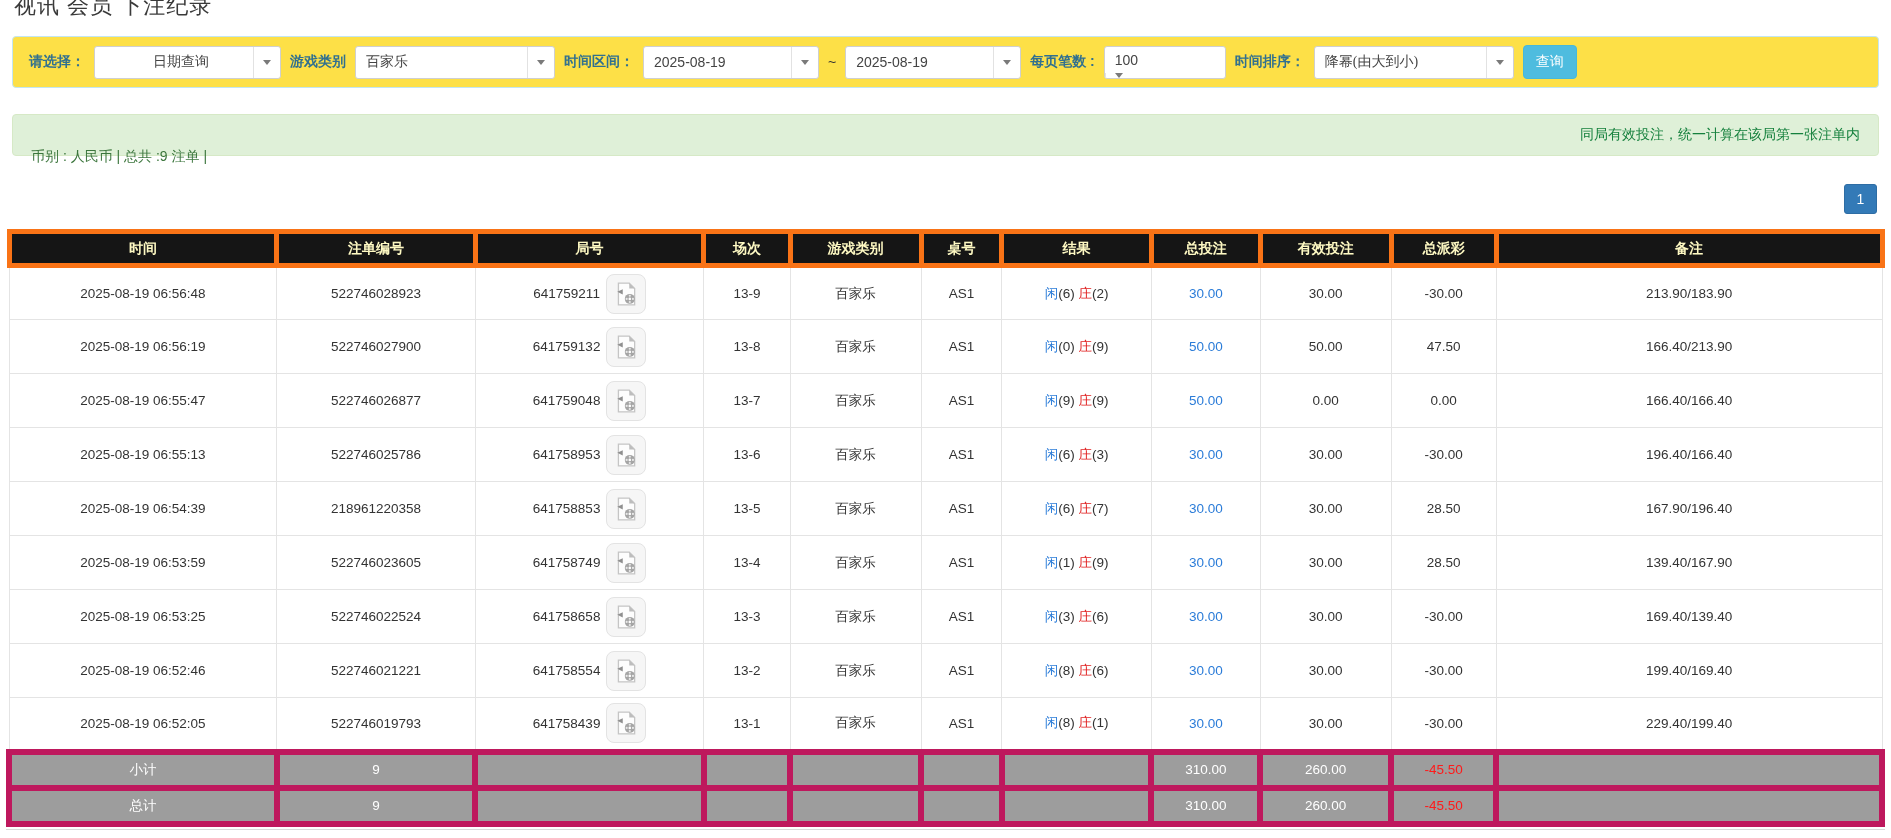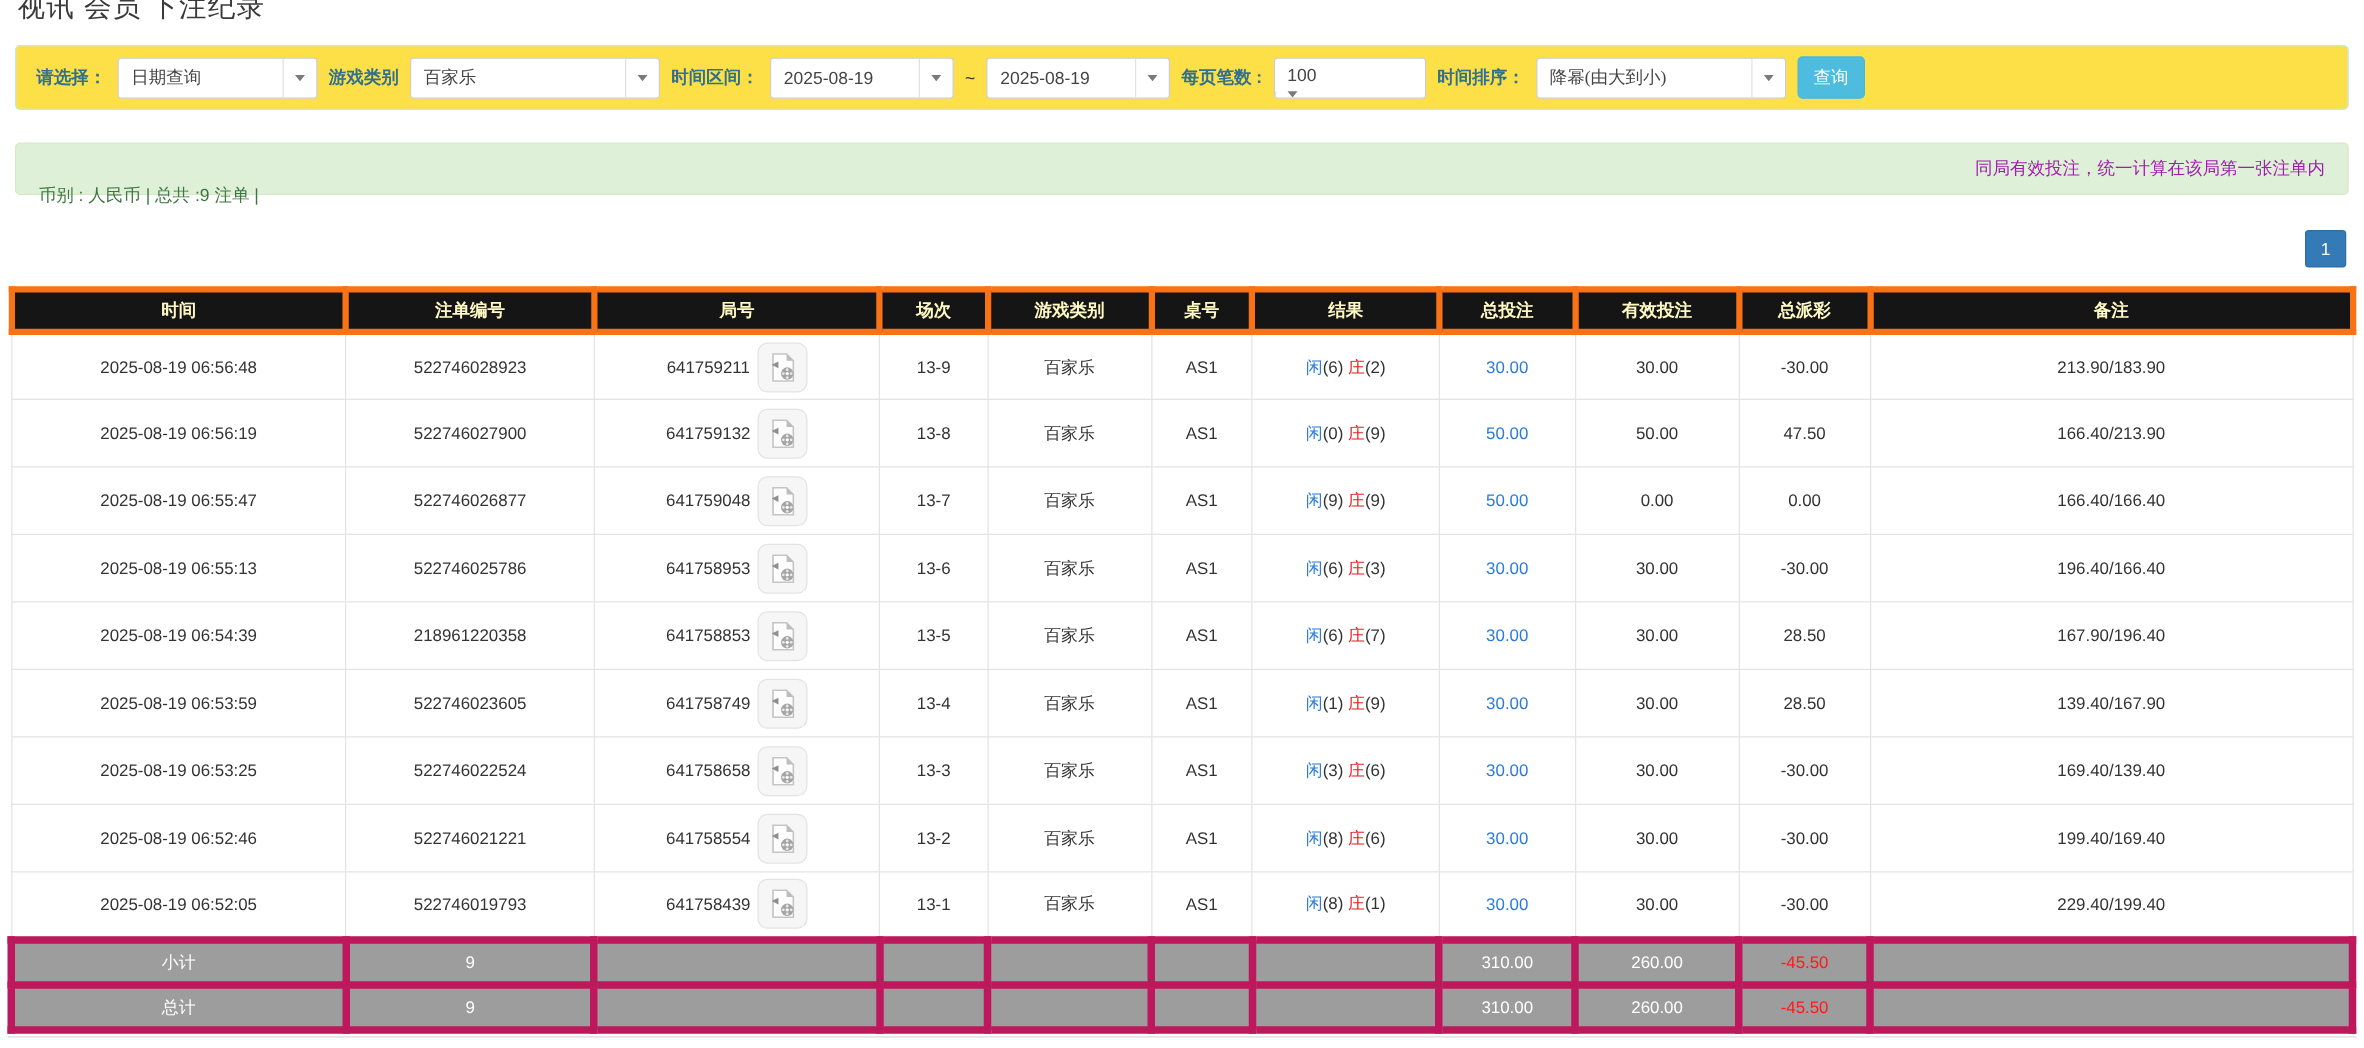--- a/index.html
+++ b/index.html
@@ -15,33 +15,33 @@
     align-items: center; padding: 0 16px; gap: 9px; }
   .f-label { color: #31708f; font-weight: bold; font-size: 14px; white-space: nowrap; }
   .combo { display: flex; align-items: stretch; background: #fff;
     border: 1px solid #cfcfcf; border-radius: 3px; height: 33px; cursor: pointer; }
   .combo-text { display: flex; align-items: center; padding: 0 10px;
     font-size: 14px; color: #444; flex: 1; white-space: nowrap; }
   .combo-arrow { width: 27px; border-left: 1px solid #e2e2e2; display: flex;
     align-items: center; justify-content: center; }
   .combo-arrow i { width: 0; height: 0; border-left: 4px solid transparent;
     border-right: 4px solid transparent; border-top: 5px solid #7a7a7a; }
-  .w-select { width: 160px; } .w-game { width: 200px; } .w-date { width: 147px; }
+  .w-select { width: 187px; padding-left: 48px; } .w-game { width: 200px; } .w-date { width: 176px; }
   .w-size { width: 122px; flex-direction: column; } .w-sort { width: 200px; font-family: Liberation Serif, serif; }
   .tilde { color: #333; font-size: 14px; }
   .search-btn { height: 34px; min-width: 52px; padding: 0 12px; border: 1px solid #46b8da;
     background: #4ebcdf; color: #fff; font-size: 14px; border-radius: 4px;
     cursor: pointer; font-family: inherit; }
 
   
   .info-bar { margin: 26px 12px 0; height: 42px; background: #dff0d8;
     border: 1px solid #d6e9c6; border-radius: 4px; display: flex;
     align-items: center; justify-content: space-between; padding: 0 18px; }
   .info-left { color: #3c763d; font-size: 14px; margin-top: 44px; }
-  .info-right { color: #a21caf; font-size: 14px; }
+  .info-right { color: #15803d; font-size: 14px; }
 
   
   .pager { margin: 28px 14px 0 0; text-align: right; height: 30px; }
   .page-btn { display: inline-block; min-width: 33px; height: 30px; line-height: 28px;
     background: #337ab7; border: 1px solid #2e6da4; color: #fff; font-size: 14px;
     text-align: center; border-radius: 3px; cursor: pointer; }
 
   
   .bet-table { margin: 15px 6px 0; width: calc(100% - 12px); border-collapse: collapse;
     table-layout: fixed; }

